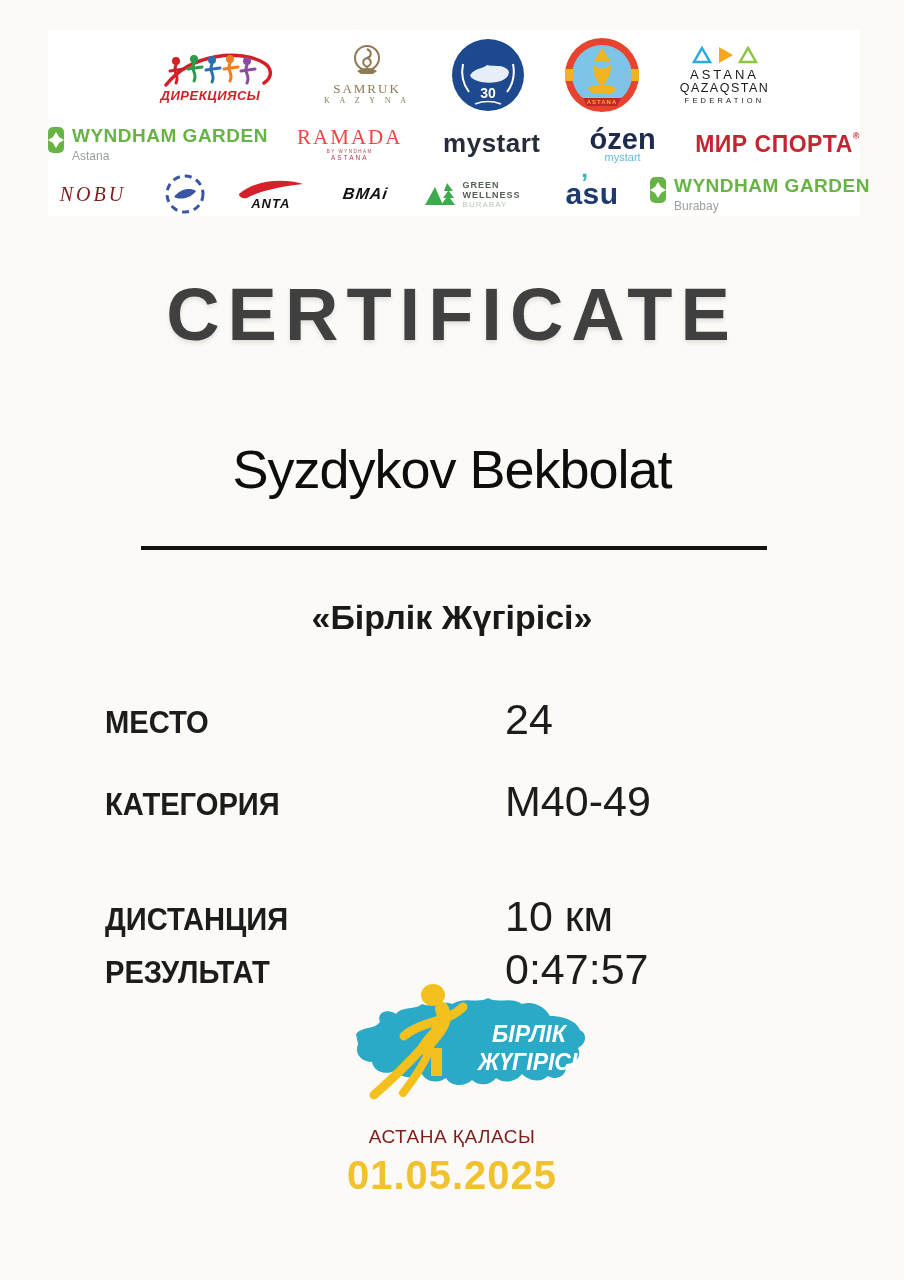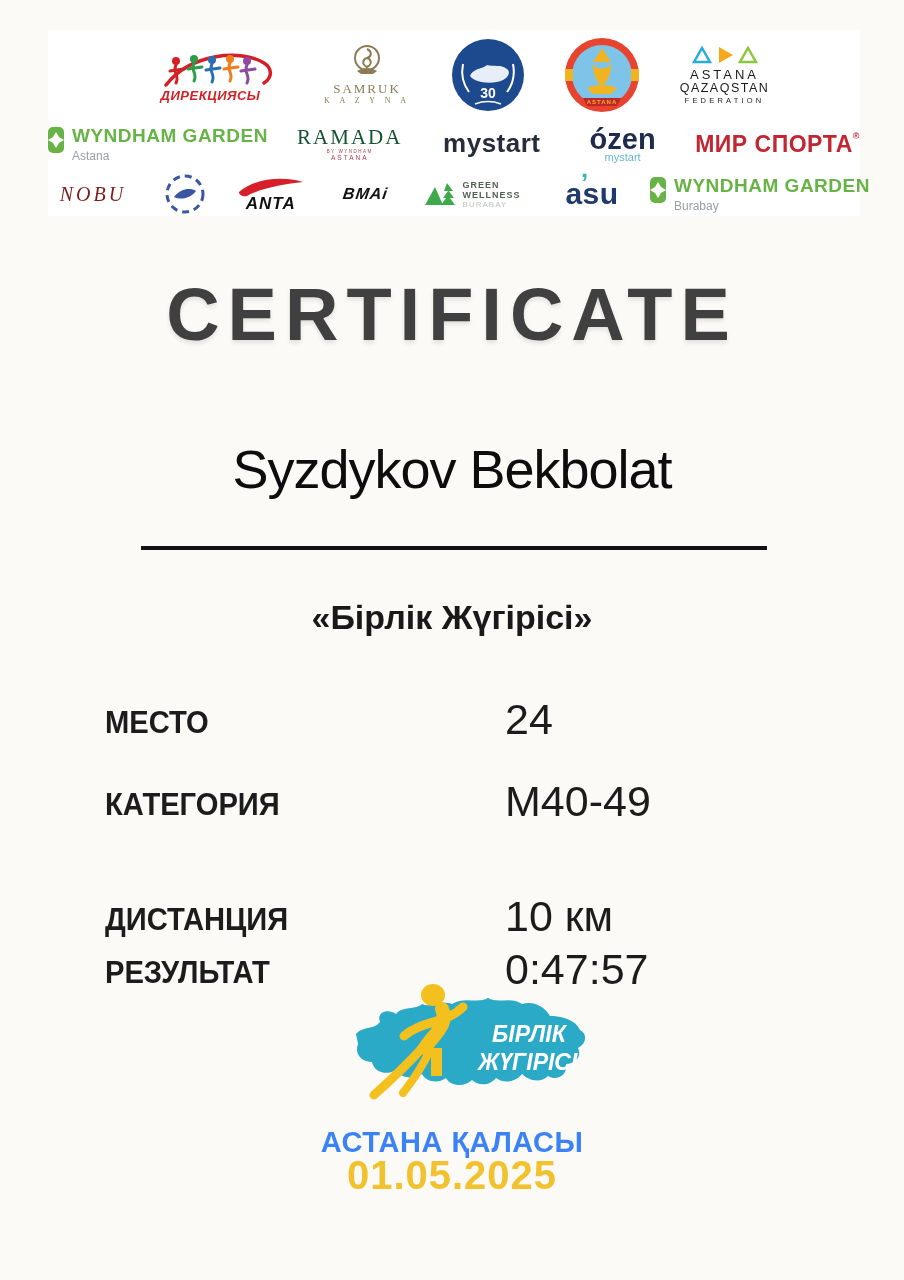--- a/index.html
+++ b/index.html
@@ -28,32 +28,32 @@
   
   .tri-l1{color:#1a1a1a;font-size:13px;letter-spacing:3px;margin-top:3px;}
   .tri-l2{color:#1a1a1a;font-size:12.5px;letter-spacing:1.5px;margin-top:1px;}
   .tri-l3{color:#1a1a1a;font-size:7.5px;letter-spacing:3.2px;margin-top:2px;}
   
   .wg{display:flex;flex-direction:row;align-items:flex-start;gap:8px;}
   .wg-icon{width:26px;height:26px;border-radius:5px;background:#67b346;display:flex;align-items:center;justify-content:center;margin-top:2px;}
   .wg-name{color:#67b346;font-weight:bold;font-size:19px;letter-spacing:.5px;white-space:nowrap;}
   .wg-sub{color:#9aa0a6;font-size:12px;margin-top:2px;}
   
-  .ramada-name{font-family:"Liberation Serif",serif;color:#14532d;font-size:21px;letter-spacing:2px;}
+  .ramada-name{font-family:"Liberation Serif",serif;color:#ef4444;font-size:21px;letter-spacing:2px;}
   .ramada-sub1{color:#b43a4e;font-size:4.5px;letter-spacing:1.5px;margin-top:2px;}
   .ramada-sub2{color:#b43a4e;font-size:6.5px;letter-spacing:2px;margin-top:1px;}
   
   .mystart-name{color:#262c3a;font-weight:bold;font-size:26px;letter-spacing:.5px;}
   .ozen-name{color:#1f2b4d;font-weight:bold;font-size:29px;}
   .ozen-sub{color:#62b8d9;font-size:11px;margin-top:-2px;}
   .mir-name{color:#c32531;font-weight:bold;font-size:23px;letter-spacing:.5px;white-space:nowrap;}
   .mir-reg{color:#c32531;font-size:9px;vertical-align:top;}
   
   .nobu-name{font-family:"Liberation Serif",serif;font-style:italic;color:#7f1d1d;font-size:20px;letter-spacing:3px;}
-  .anta-name{color:#111;font-weight:bold;font-style:italic;font-size:17px;letter-spacing:1px;margin-top:-3px;}
+  .anta-name{color:#111;font-weight:bold;font-style:italic;font-size:13px;letter-spacing:1px;margin-top:-3px;}
   .bmai-name{color:#111;font-weight:900;font-style:italic;font-size:16px;letter-spacing:1px;transform:skewX(-8deg);}
   .gwb{display:flex;flex-direction:row;align-items:center;gap:6px;}
   .gwb-l1,.gwb-l2{color:#556055;font-weight:bold;font-size:9px;letter-spacing:1px;}
   .gwb-l3{color:#b9c4bb;font-size:8px;letter-spacing:1px;}
   .asu{position:relative;}
   .asu-name{color:#1e3a6e;font-weight:bold;font-size:30px;letter-spacing:.5px;}
   .asu-accent{position:absolute;left:23px;top:-8px;color:#35b6b0;font-size:26px;font-weight:bold;}
 
   
   .title{position:absolute;left:0;top:272px;width:100%;text-align:center;
@@ -65,21 +65,21 @@
   .event-name{position:absolute;left:0;top:598px;width:100%;text-align:center;
          color:#191919;font-weight:bold;font-size:34px;}
 
   .stat-row{position:absolute;left:0;width:100%;height:60px;}
   .stat-label{position:absolute;left:105px;top:10px;color:#1c1c1c;font-weight:bold;font-size:31px;
          transform:scaleX(0.94);transform-origin:left;}
   .stat-value{position:absolute;left:505px;top:0;color:#1c1c1c;font-size:43px;}
 
   .event-logo{position:absolute;left:336px;top:982px;}
   .footer-city{position:absolute;left:0;top:1126px;width:100%;text-align:center;
-         color:#3b82f6;font-weight:bold;font-size:29px;letter-spacing:.5px;}
+         color:#7f1d1d;font-weight:normal;font-size:19px;letter-spacing:.5px;}
   .footer-date{position:absolute;left:0;top:1153px;width:100%;text-align:center;
          color:#f1c12e;font-weight:bold;font-size:40px;letter-spacing:1px;}
 </style>
 </head>
 <body>
 
 <div class="page">
 
   <div class="band">
 

